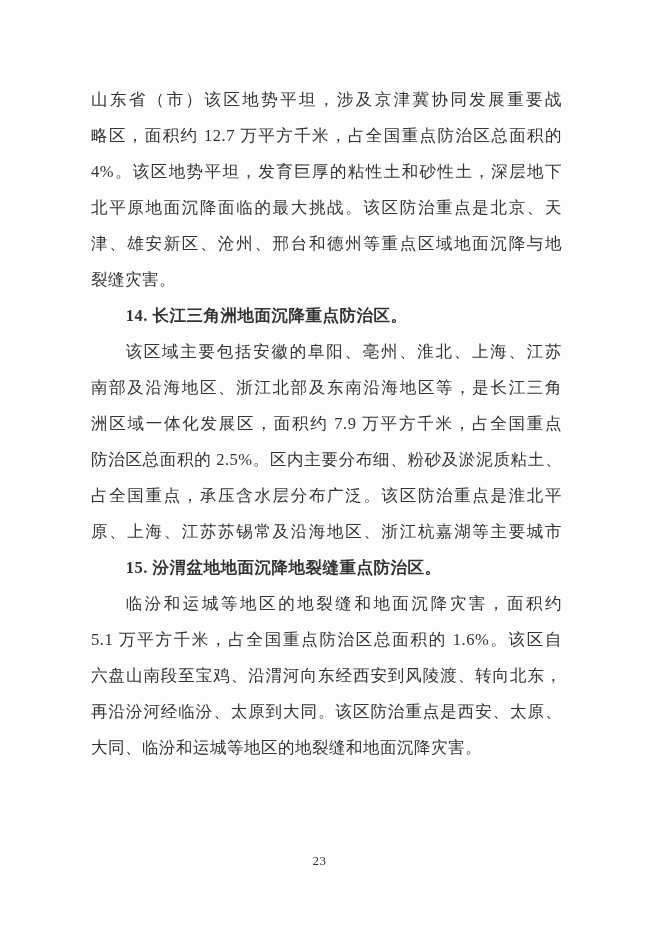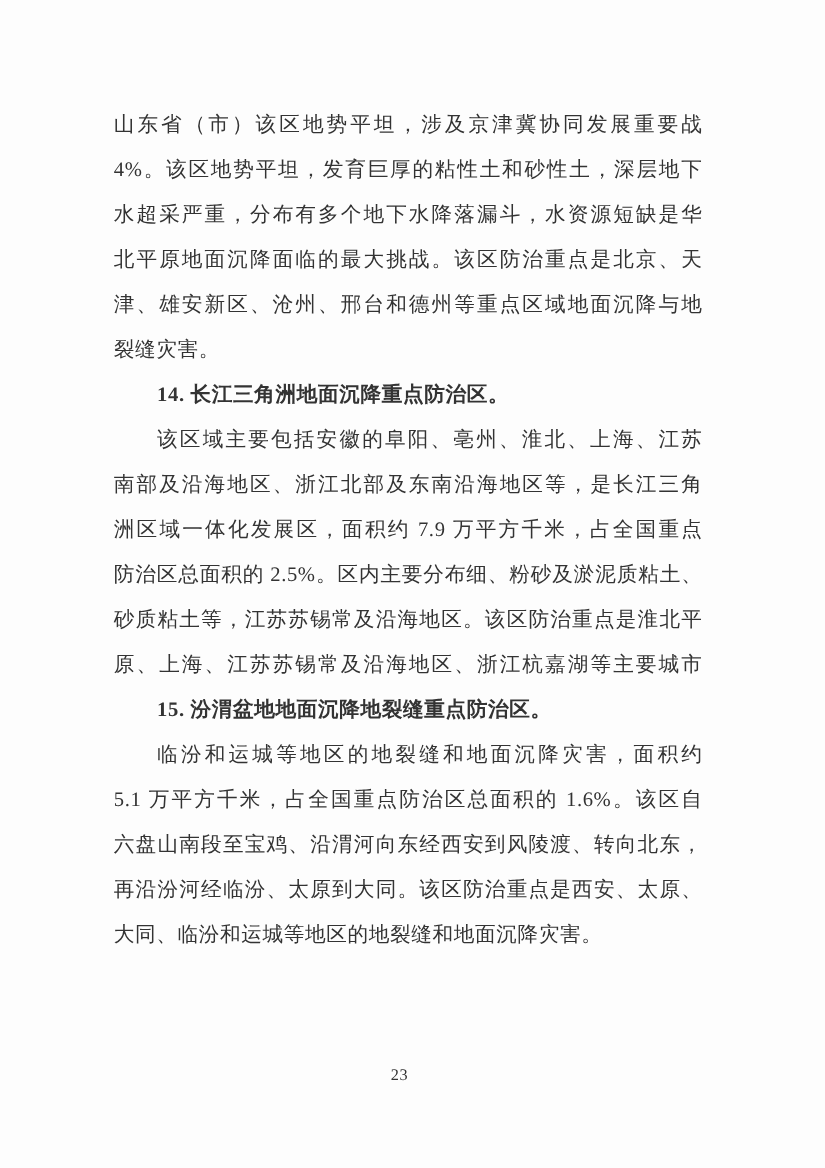--- a/index.html
+++ b/index.html
@@ -61,31 +61,31 @@
     font-size: 13px;
     letter-spacing: 0.5px;
   }
 </style>
 </head>
 <body style="color: rgb(51, 51, 51); background: rgb(253, 253, 253);">
 
 <div class="page">
   <div class="text-block">
       <div class="line">山东省（市）该区地势平坦，涉及京津冀协同发展重要战</div>
+      <div class="line">略区，面积约 12.7 万平方千米，占全国重点防治区总面积的</div>
       <div class="line">4%。该区地势平坦，发育巨厚的粘性土和砂性土，深层地下</div>
-      <div class="line">水超采严重，分布有多个地下水降落漏斗，水资源短缺是华</div>
       <div class="line">北平原地面沉降面临的最大挑战。该区防治重点是北京、天</div>
       <div class="line">津、雄安新区、沧州、邢台和德州等重点区域地面沉降与地</div>
       <div class="line plain">裂缝灾害。</div>
       <div class="line heading indent plain">14. 长江三角洲地面沉降重点防治区。</div>
       <div class="line indent">该区域主要包括安徽的阜阳、亳州、淮北、上海、江苏</div>
       <div class="line">南部及沿海地区、浙江北部及东南沿海地区等，是长江三角</div>
       <div class="line">洲区域一体化发展区，面积约 7.9 万平方千米，占全国重点</div>
       <div class="line">防治区总面积的 2.5%。区内主要分布细、粉砂及淤泥质粘土、</div>
-      <div class="line">砂质粘土等，江苏苏锡常及沿海地区。该区防治重点是淮北平</div>
+      <div class="line">占全国重点，承压含水层分布广泛。该区防治重点是淮北平</div>
       <div class="line">原、上海、江苏苏锡常及沿海地区、浙江杭嘉湖等主要城市</div>
       <div class="line heading indent plain">15. 汾渭盆地地面沉降地裂缝重点防治区。</div>
       <div class="line indent">临汾和运城等地区的地裂缝和地面沉降灾害，面积约</div>
       <div class="line">5.1 万平方千米，占全国重点防治区总面积的 1.6%。该区自</div>
       <div class="line">六盘山南段至宝鸡、沿渭河向东经西安到风陵渡、转向北东，</div>
       <div class="line">再沿汾河经临汾、太原到大同。该区防治重点是西安、太原、</div>
       <div class="line plain">大同、临汾和运城等地区的地裂缝和地面沉降灾害。</div>
     </div>
   <div class="footer">
     <span class="page-number">23</span>

